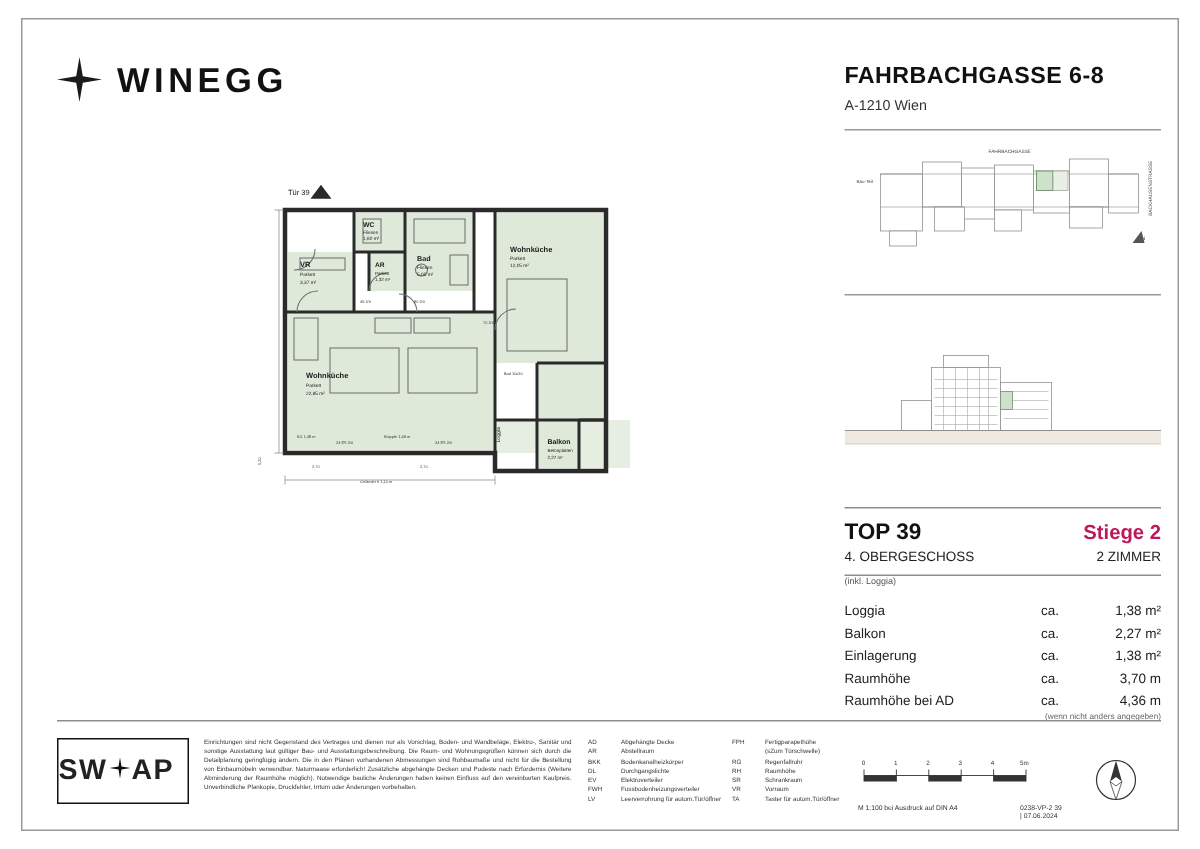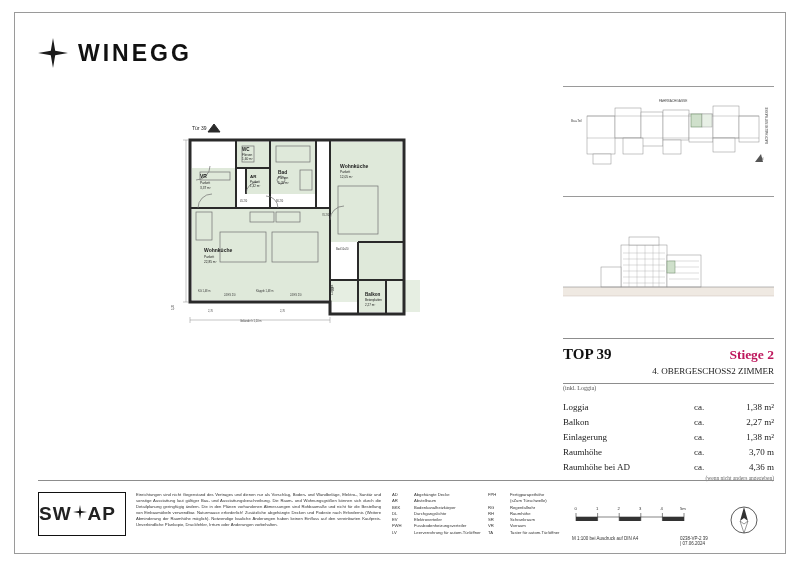--- a/index.html
+++ b/index.html
@@ -87,37 +87,36 @@
     width: 211px; height: 85px;
     overflow: hidden;
   }
   .section-view svg { display:block; }
 
   
   .topbox {
     position: absolute;
     left: 563px; top: 338px;
     width: 211px;
-    font-family: Liberation Serif, serif;
   }
   .topbox .rule {
     height: 1px; background: #8d8d8d; width: 100%;
   }
   .topbox-row1 {
     display: flex; justify-content: space-between; align-items: baseline;
     padding: 7px 0 3px 0;
   }
   .topbox-top {
     font-size: 15px; font-weight: bold; color: #111;
   }
   .topbox-stiege {
     font-size: 13.5px; font-weight: bold; color: #be185d;
   }
   .topbox-row2 {
-    display: flex; justify-content: flex-end; align-items: baseline;
+    display: flex; justify-content: space-between; align-items: baseline;
     padding-bottom: 7px;
   }
   .topbox-floor { font-size: 9px; color: #222; }
   .topbox-rooms { font-size: 9px; color: #222; }
 
   .area-main {
     display: flex; justify-content: space-between; align-items: baseline;
     margin-top: 9px;
   }
   .area-main-label { font-size: 9.5px; font-weight: bold; }
@@ -214,20 +213,24 @@
 
   <div class="logo-block">
     <span class="logo-star">
       <svg width="30" height="30" viewBox="0 0 30 30">
         <path d="M15 0 L17.2 12.8 L30 15 L17.2 17.2 L15 30 L12.8 17.2 L0 15 L12.8 12.8 Z" fill="#1b1b1b"></path>
       </svg>
     </span>
     <span class="logo-text">WINEGG</span>
   </div>
 
+  <div class="addr-block">
+    <div class="addr-title">FAHRBACHGASSE 6-8</div>
+    <div class="addr-sub">A-1210 Wien</div>
+  </div>
   <div class="hr-thin" style="left:563px; top:86px; width:211px;"></div>
 
   <div class="siteplan">
     <svg width="211" height="83" viewBox="0 0 211 83">
       <g stroke="#8a8a8a" stroke-width="0.5" fill="#ffffff">
         <rect x="24" y="24" width="28" height="38"></rect>
         <rect x="52" y="16" width="26" height="30"></rect>
         <rect x="78" y="20" width="22" height="34"></rect>
         <rect x="100" y="18" width="26" height="30"></rect>
         <rect x="126" y="22" width="24" height="28"></rect>

